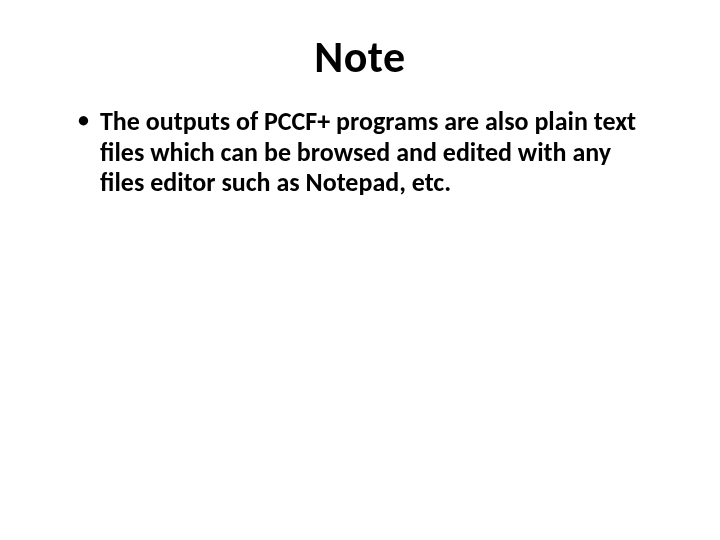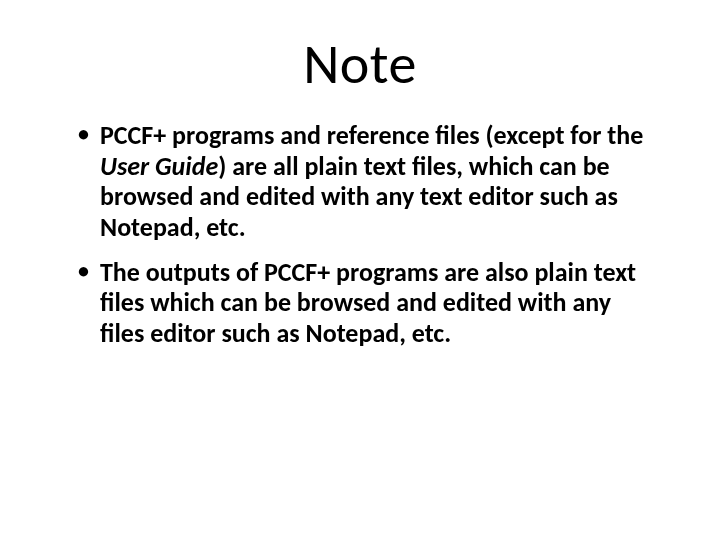--- a/index.html
+++ b/index.html
@@ -12,22 +12,22 @@
     color: #000000;
   }
   .slide {
     width: 720px;
     height: 540px;
     box-sizing: border-box;
     padding: 20px 50px 20px 50px;
   }
   .title {
     text-align: center;
-    font-size: 56px;
-    font-weight: 400;
+    font-size: 44px;
+    font-weight: 700;
     margin: 10px 0 22px 0;
     letter-spacing: 0.5px;
   }
   ul.bullets {
     list-style: none;
     margin: 0;
     padding: 0 10px 0 28px;
   }
   ul.bullets li {
     position: relative;
@@ -49,19 +49,16 @@
     font-style: italic;
   }
 </style>
 </head>
 <body>
 
 <div class="slide">
   <div class="title">Note</div>
   <ul class="bullets">
     <li>
-      <span>PCCF+ programs and reference files (except for the </span><span class="italic">User Guide</span><span>) are all plain text files, which can be browsed and edited with any text editor such as Notepad, etc.</span>
-    </li>
-    <li>
       <span>The outputs of PCCF+ programs are also plain text files which can be browsed and edited with any files editor such as Notepad, etc.</span><span class="italic"></span><span></span>
     </li>
   </ul>
 </div>
 
 </body></html>

